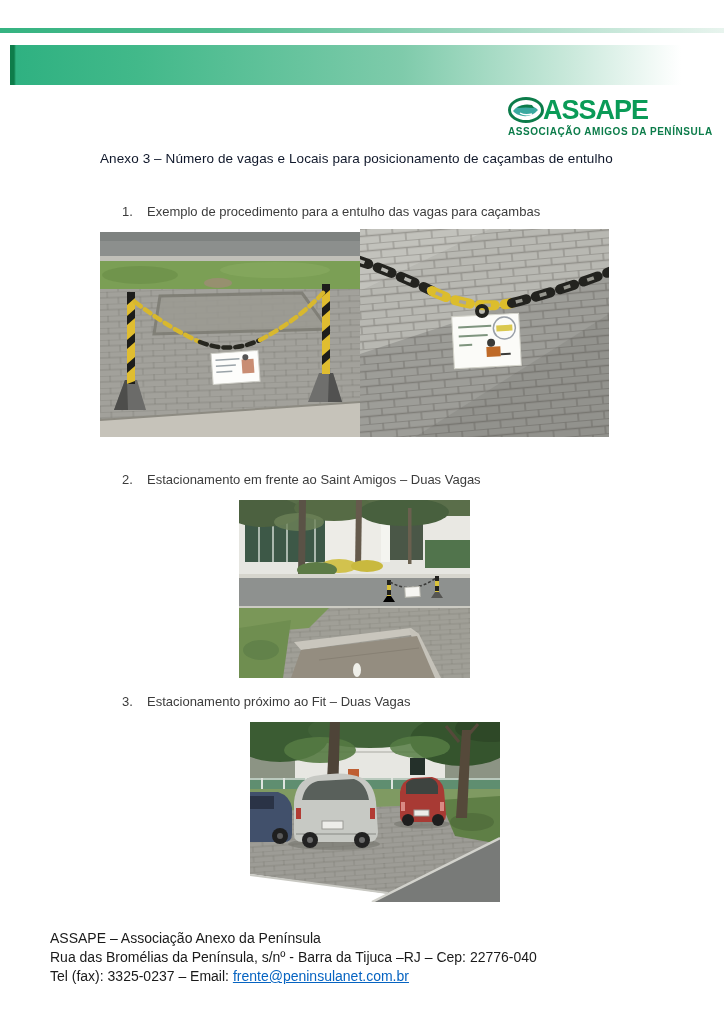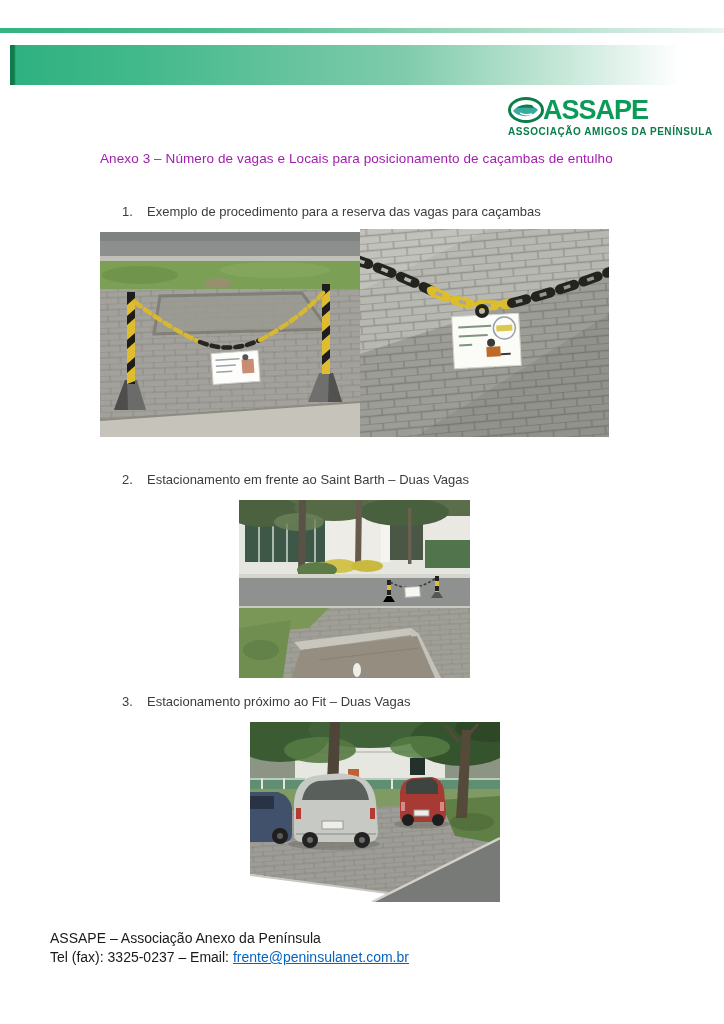--- a/index.html
+++ b/index.html
@@ -22,21 +22,21 @@
   .logo-name{
     font-size:27px;font-weight:bold;letter-spacing:-1px;color:#0a9b57;
     line-height:27px;transform:scaleY(1.05);
   }
   .logo-sub{
     margin-top:1px;font-size:10px;font-weight:bold;color:#0c7c4a;
     letter-spacing:0.55px;white-space:nowrap;text-align:center;
   }
   .doc-title{
     position:absolute;left:100px;top:151px;width:540px;
-    font-size:13.5px;letter-spacing:0.1px;color:#a21caf;
+    font-size:13.5px;letter-spacing:0.1px;color:#0f172a;
   }
   .item{position:absolute;left:122px;display:flex;font-size:13px;color:#3c3c3c;}
   .item .num{width:25px;flex:0 0 auto;}
   .item-1{top:204px;}
   .item-2{top:472px;}
   .item-3{top:694px;}
   .photo{position:absolute;display:block;}
   .photo-1{left:100px;top:232px;width:260px;height:205px;}
   .photo-2{left:360px;top:229px;width:249px;height:208px;}
   .photo-3{left:239px;top:500px;width:231px;height:178px;}
@@ -65,21 +65,21 @@
       </svg>
       <span class="logo-name">ASSAPE</span>
     </div>
     <div class="logo-sub">ASSOCIAÇÃO AMIGOS DA PENÍNSULA</div>
   </div>
 
   <div class="doc-title">Anexo 3 – Número de vagas e Locais para posicionamento de caçambas de entulho</div>
 
   <div class="item item-1">
     <span class="num">1.</span>
-    <span>Exemplo de procedimento para a reserva das vagas para caçambas</span>
+    <span>Exemplo de procedimento para a entulho das vagas para caçambas</span>
   </div>
 
   <svg class="photo photo-1" viewBox="0 0 260 205" preserveAspectRatio="none">
     <defs>
       <pattern id="pv1" width="22" height="12" patternUnits="userSpaceOnUse" patternTransform="rotate(-2)">
         <path d="M0,0 H22 M0,6 H22 M5,0 V6 M16,6 V12" stroke="rgba(60,58,50,0.22)" stroke-width="1" fill="none"></path>
       </pattern>
     </defs>
     <rect width="260" height="205" fill="#a2a19b"></rect>
     <rect width="260" height="26" fill="#8c8f8d"></rect>
@@ -153,21 +153,21 @@
       <rect x="137" y="97" width="16" height="6" fill="#d6c23c" opacity="0.9"></rect>
       <rect x="126" y="118" width="14" height="10" fill="#bf6a28"></rect>
       <circle cx="131" cy="114" r="4" fill="#3a3a38"></circle>
       <line x1="140" y1="126" x2="150" y2="126" stroke="#3a3a38" stroke-width="2"></line>
     </g>
     <circle cx="122" cy="82" r="5" fill="none" stroke="#23231f" stroke-width="4"></circle>
   </svg>
 
   <div class="item item-2">
     <span class="num">2.</span>
-    <span>Estacionamento em frente ao Saint Barth – Duas Vagas</span>
+    <span>Estacionamento em frente ao Saint Amigos – Duas Vagas</span>
   </div>
 
   <svg class="photo photo-3" viewBox="0 0 231 178" preserveAspectRatio="none">
     <defs>
       <pattern id="pv3" width="20" height="10" patternUnits="userSpaceOnUse" patternTransform="rotate(-3)">
         <path d="M0,0 H20 M0,5 H20 M4,0 V5 M14,5 V10" stroke="rgba(60,58,50,0.18)" stroke-width="0.9" fill="none"></path>
       </pattern>
     </defs>
     <rect width="231" height="78" fill="#e6e6e1"></rect>
     <rect x="0" y="10" width="95" height="6" fill="#f2f2ee"></rect>
@@ -293,16 +293,17 @@
     <circle cx="158" cy="98" r="6" fill="#1e1e1e"></circle>
       <circle cx="188" cy="98" r="6" fill="#1e1e1e"></circle>
 
     <polygon points="122,180 250,116 250,180" fill="#787a78"></polygon>
     <line x1="122" y1="180" x2="250" y2="116" stroke="#d2d2cc" stroke-width="2.5"></line>
     <line x1="0" y1="153" x2="138" y2="171" stroke="#c8c8c2" stroke-width="2"></line>
   </svg>
 
   <div class="footer">
     <div>ASSAPE – Associação Anexo da Península</div>
+    <div>Rua das Bromélias da Península, s/nº - Barra da Tijuca –RJ – Cep: 22776-040</div>
     <div><span>Tel (fax): 3325-0237 – Email: </span><a href="#">frente@peninsulanet.com.br</a></div>
   </div>
 
 </div>
 
 </body></html>

